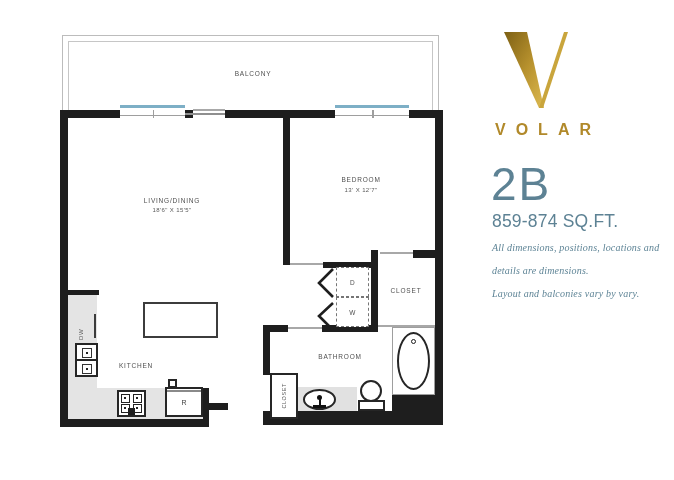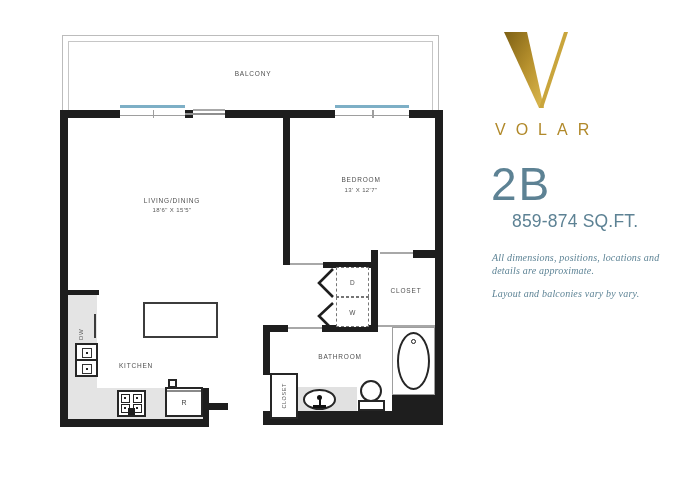--- a/index.html
+++ b/index.html
@@ -20,25 +20,25 @@
   .vtxt{writing-mode:vertical-rl;transform:rotate(180deg);font-size:5.5px;color:#5a5a5a;
         letter-spacing:0.6px;}
   .dash{position:absolute;background:#fff;border:1px dashed #757575;box-sizing:border-box;
         display:flex;align-items:center;justify-content:center;
         font-size:6.5px;color:#4f4f4f;letter-spacing:0.5px;}
   .window{position:absolute;background:#fff;border-top:3px solid #7dafc6;box-sizing:border-box;}
   .window .inner{position:absolute;left:0;right:0;bottom:2px;height:1.5px;background:#9e9e9e;}
   .window .tick{position:absolute;left:50%;top:2px;width:1.5px;height:8px;background:#9e9e9e;}
   .round{border-radius:50%;}
   
-  .brand-word{position:absolute;left:495px;top:121px;font-size:16px;font-weight:400;
+  .brand-word{position:absolute;left:495px;top:121px;font-size:16px;font-weight:700;
               letter-spacing:10px;color:#b1892a;}
   .unit-name{position:absolute;left:491px;top:161px;font-size:46px;font-weight:300;
              letter-spacing:2px;color:#5d8294;line-height:1;}
-  .unit-area{position:absolute;left:512px;top:211px;font-size:17.5px;font-weight:400;
+  .unit-area{position:absolute;left:492px;top:211px;font-size:17.5px;font-weight:400;
              letter-spacing:0.2px;color:#5d8294;}
   .disc{position:absolute;left:492px;font-family:"Liberation Serif",serif;font-style:italic;
         font-size:10px;color:#5e8496;letter-spacing:0.2px;white-space:nowrap;}
 </style>
 </head>
 <body>
 
 <div id="sheet">
 
   <div>
@@ -167,18 +167,18 @@
           <stop offset="0.55" stop-color="#b8922e"></stop>
           <stop offset="1" stop-color="#d9b64e"></stop>
         </linearGradient>
       </defs>
       <polygon points="0,0 23,0 40,76 35,76" fill="url(#gv)"></polygon>
       <polygon points="60,0 64,0 39,76 35,76" fill="#c9a53c"></polygon>
     </svg>
     <div class="brand-word">VOLAR</div>
     <div class="unit-name">2B</div>
     <div class="unit-area">859-874 SQ.FT.</div>
-    <div class="disc" style="top:252px;">All dimensions, positions, locations and</div>
-    <div class="disc" style="top:265px;">details are approximate.</div>
+    <div class="disc" style="top:242px;">All dimensions, positions, locations and</div>
+    <div class="disc" style="top:265px;">details are dimensions.</div>
     <div class="disc" style="top:288px;">Layout and balconies vary by vary.</div>
   </div>
 
 </div>
 
 </body></html>

